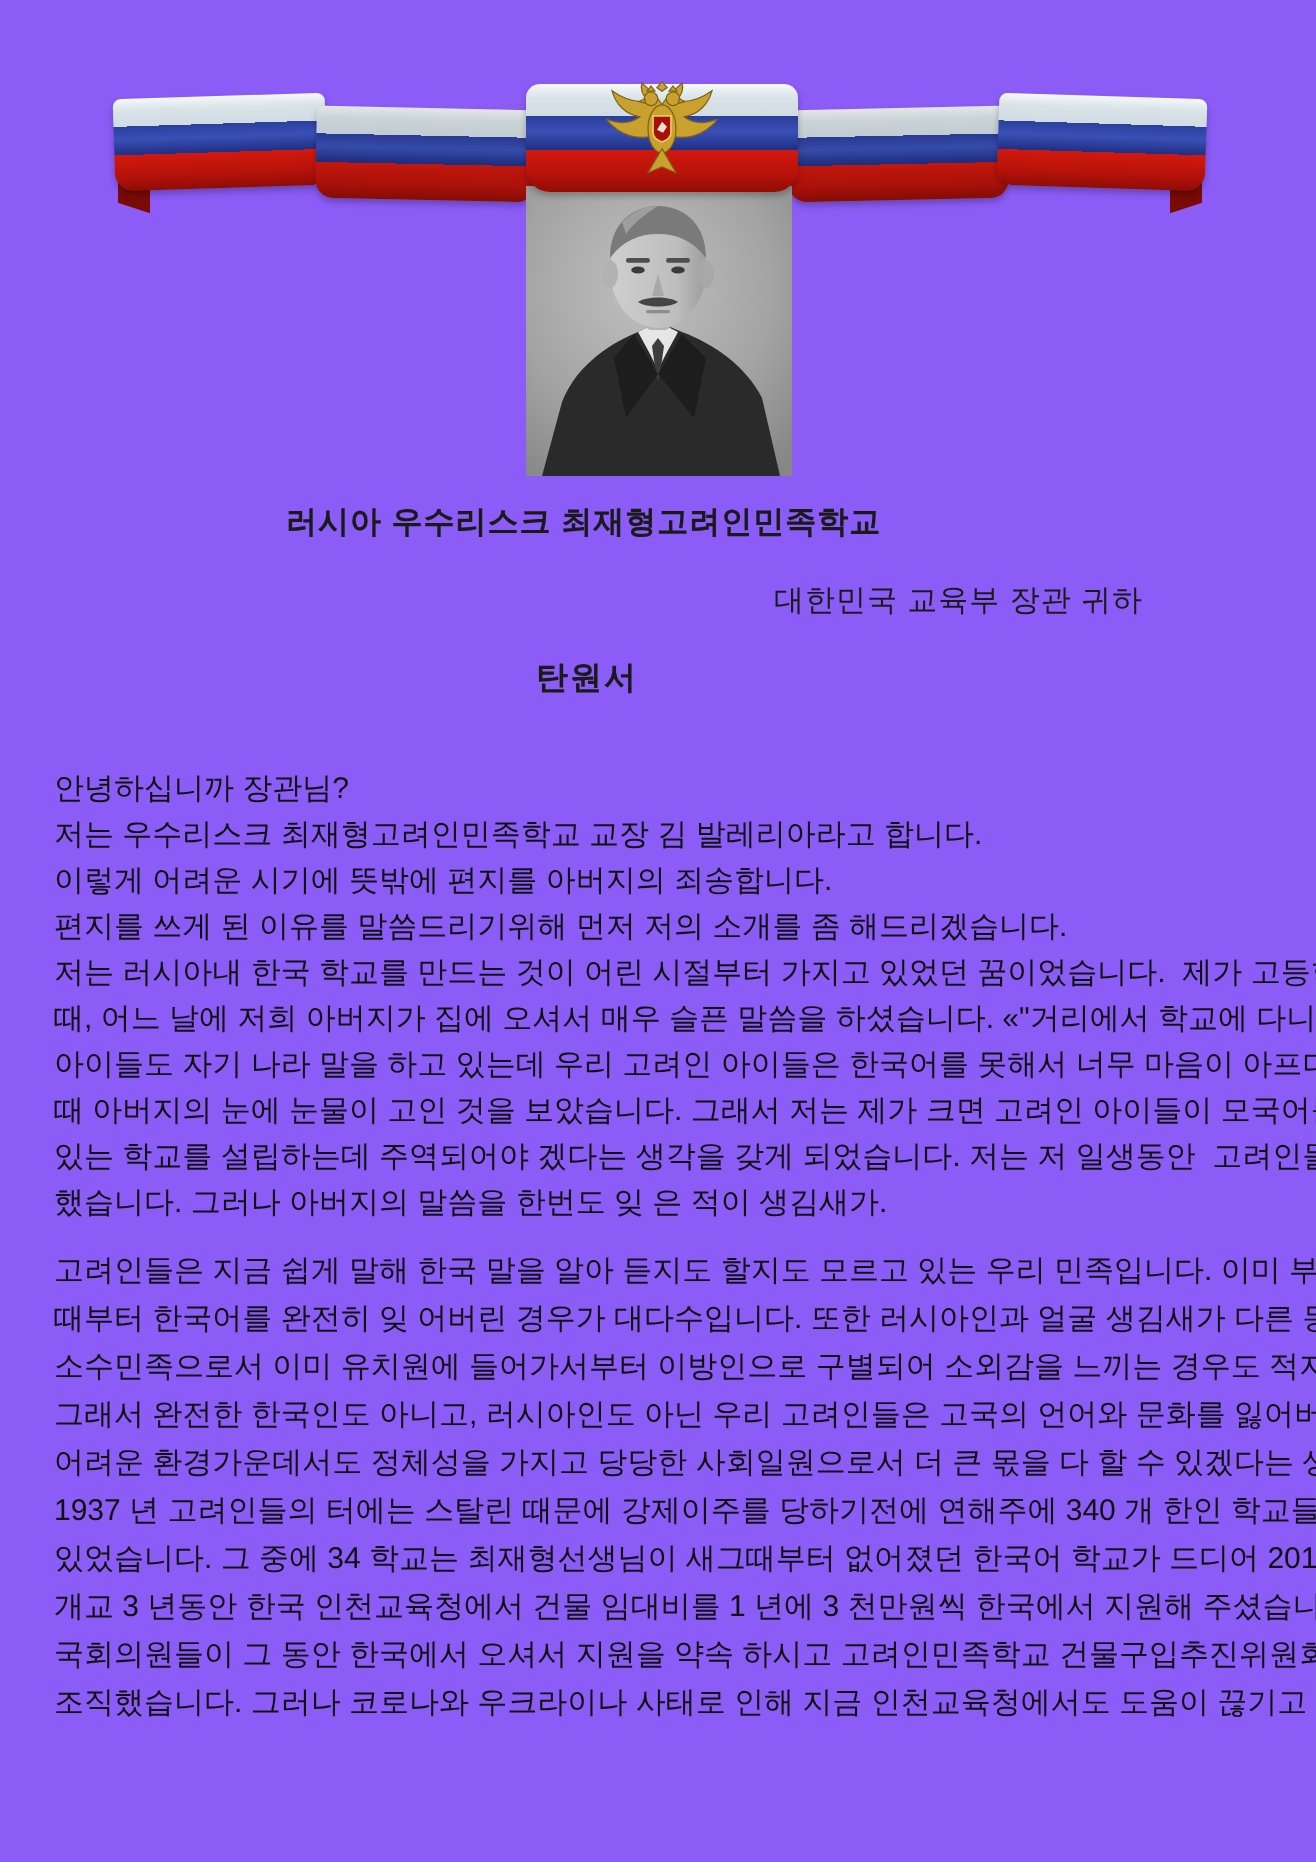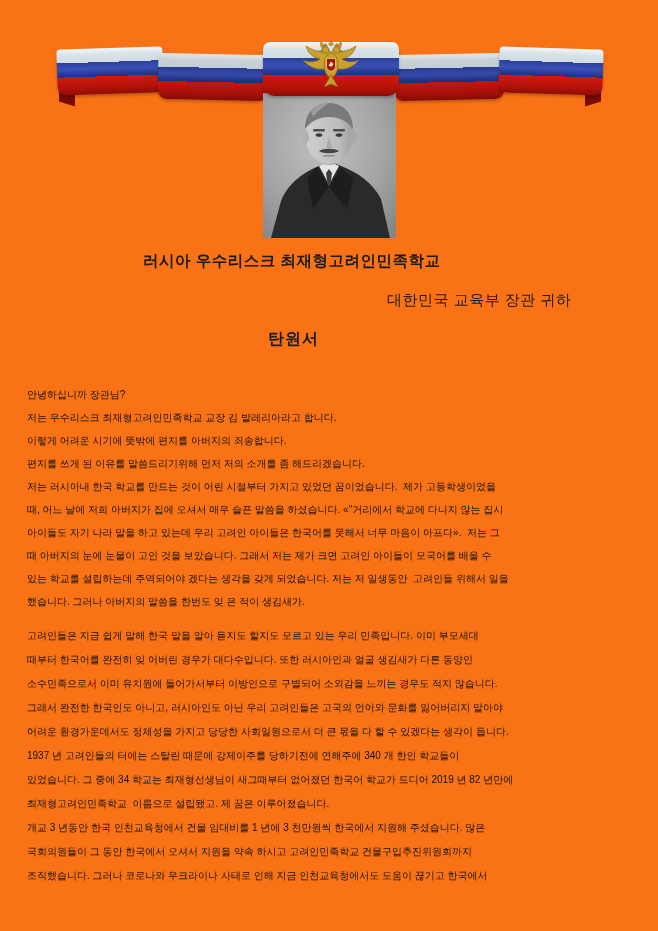--- a/index.html
+++ b/index.html
@@ -1,19 +1,19 @@
 <!DOCTYPE html>
 <html><head>
 <meta charset="utf-8">
 <style>
   * { margin:0; padding:0; box-sizing:border-box; }
   html,body { background:#ffffff; }
   body { font-family:"Liberation Sans","DejaVu Sans",sans-serif; }
   .page {
-    position:relative; width:658px; height:931px; background:#f97316;
+    position:relative; width:658px; height:931px; background:#8b5cf6;
     overflow:hidden; color:#1a1a1a;
   }
 
   
   .banner { position:absolute; left:57px; top:42px; width:546px; height:62px; }
   .flag-seg {
     position:absolute; height:46px;
     background:linear-gradient(180deg,
       #f5f8f9 0%, #d9e3e8 13%, #cfdce2 30%,
       #2c3f9e 30%, #3a50b5 44%, #1f2f85 61%,
@@ -52,21 +52,21 @@
     position:absolute; left:268px; top:329px;
     font-size:16px; font-weight:bold; letter-spacing:1px; white-space:pre;text-align:right;
   }
 
   
   .letter-body { position:absolute; left:27px; top:383px; width:620px; }
   .para { display:block; }
   .para-1 .line { line-height:23px; }
   .para-2 { margin-top:11px; }
   .para-2 .line { line-height:24px; }
-  .line { font-size:10px; white-space:pre; letter-spacing:0; color:#111; }
+  .line { font-size:15px; white-space:pre; letter-spacing:0; color:#111; }
 </style>
 </head>
 <body>
 
 <div class="page">
 
   <div class="banner">
     <div class="fold fold-left"></div>
     <div class="fold fold-right"></div>
     <div class="flag-seg seg-a"></div>
@@ -172,20 +172,19 @@
       <div class="line">했습니다. 그러나 아버지의 말씀을 한번도 잊 은 적이 생김새가.</div>
     </div>
     <div class="para para-2">
       <div class="line">고려인들은 지금 쉽게 말해 한국 말을 알아 듣지도 할지도 모르고 있는 우리 민족입니다. 이미 부모세대</div>
       <div class="line">때부터 한국어를 완전히 잊 어버린 경우가 대다수입니다. 또한 러시아인과 얼굴 생김새가 다른 동양인</div>
       <div class="line">소수민족으로서 이미 유치원에 들어가서부터 이방인으로 구별되어 소외감을 느끼는 경우도 적지 않습니다.</div>
       <div class="line">그래서 완전한 한국인도 아니고, 러시아인도 아닌 우리 고려인들은 고국의 언어와 문화를 잃어버리지 말아야</div>
       <div class="line">어려운 환경가운데서도 정체성을 가지고 당당한 사회일원으로서 더 큰 몫을 다 할 수 있겠다는 생각이 듭니다.</div>
       <div class="line">1937 년 고려인들의 터에는 스탈린 때문에 강제이주를 당하기전에 연해주에 340 개 한인 학교들이</div>
       <div class="line">있었습니다. 그 중에 34 학교는 최재형선생님이 새그때부터 없어졌던 한국어 학교가 드디어 2019 년 82 년만에</div>
-      <div class="line">최재형고려인민족학교  이름으로 설립됐고. 제 꿈은 이루어졌습니다.</div>
       <div class="line">개교 3 년동안 한국 인천교육청에서 건물 임대비를 1 년에 3 천만원씩 한국에서 지원해 주셨습니다. 많은</div>
       <div class="line">국회의원들이 그 동안 한국에서 오셔서 지원을 약속 하시고 고려인민족학교 건물구입추진위원회까지</div>
       <div class="line">조직했습니다. 그러나 코로나와 우크라이나 사태로 인해 지금 인천교육청에서도 도움이 끊기고 한국에서</div>
     </div>
   </div>
 
 </div>
 
 </body></html>

